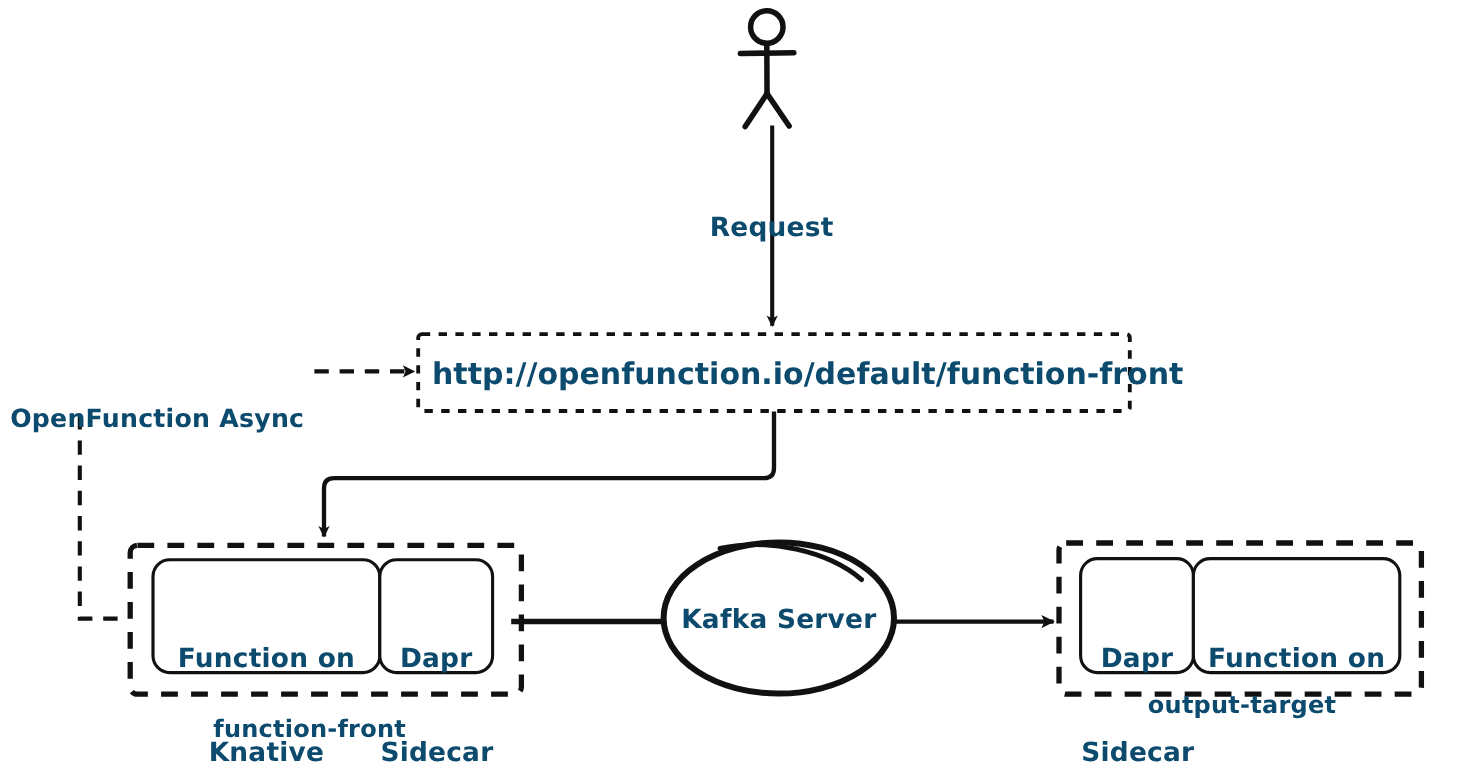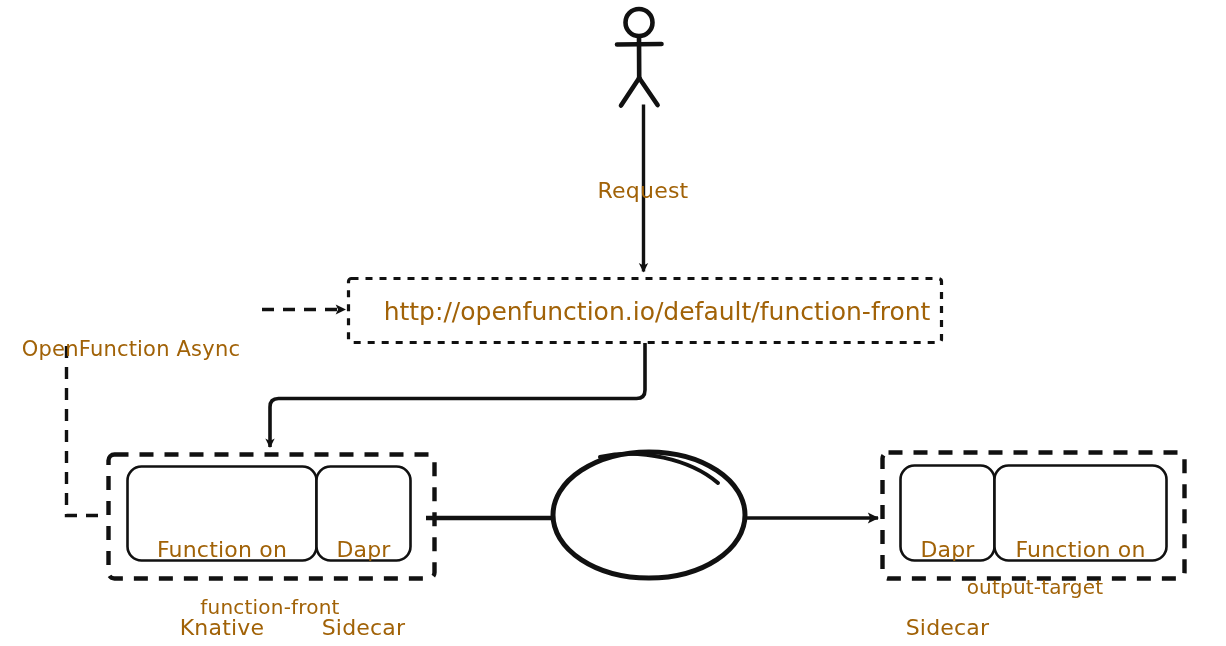--- a/index.html
+++ b/index.html
@@ -21,25 +21,26 @@
   svg.layer {
     position: absolute;
     left: 0;
     top: 0;
     width: 1226px;
     height: 646px;
   }
   .txt {
     position: absolute;
     font-family: "DejaVu Sans", sans-serif;
-    color: #a16207;
+    color: #0c4a6e;
     white-space: pre;
     text-align: center;
     line-height: 1.18;
     letter-spacing: 0.2px;
+    font-weight: bold;
   }
   .txt-url {
     font-size: 25px;
     letter-spacing: 0px;
   }
   .txt-node {
     font-size: 22px;
   }
   .txt-pod-label {
     font-size: 20px;
@@ -131,22 +132,23 @@
   <div class="txt txt-node" style="left:128px; top:485px; width:188px;">
     <div>Function on</div>
     <div>Knative</div>
   </div>
 
   <div class="txt txt-node" style="left:317px; top:485px; width:93px;">
     <div>Dapr</div>
     <div>Sidecar</div>
   </div>
 
-  <div class="txt txt-pod-label" style="left:160px; top:596px; width:220px;">function-front</div>
+  <div class="txt txt-pod-label" style="left:148px; top:596px; width:220px;">function-front</div>
 
+  <div class="txt txt-ellipse" style="left:553px; top:504px; width:192px;">Kafka Server</div>
 
   <div class="txt txt-node" style="left:901px; top:485px; width:93px;">
     <div>Dapr</div>
     <div>Sidecar</div>
   </div>
 
   <div class="txt txt-node" style="left:995px; top:485px; width:171px;">
     <div>Function on</div>
   </div>
 

